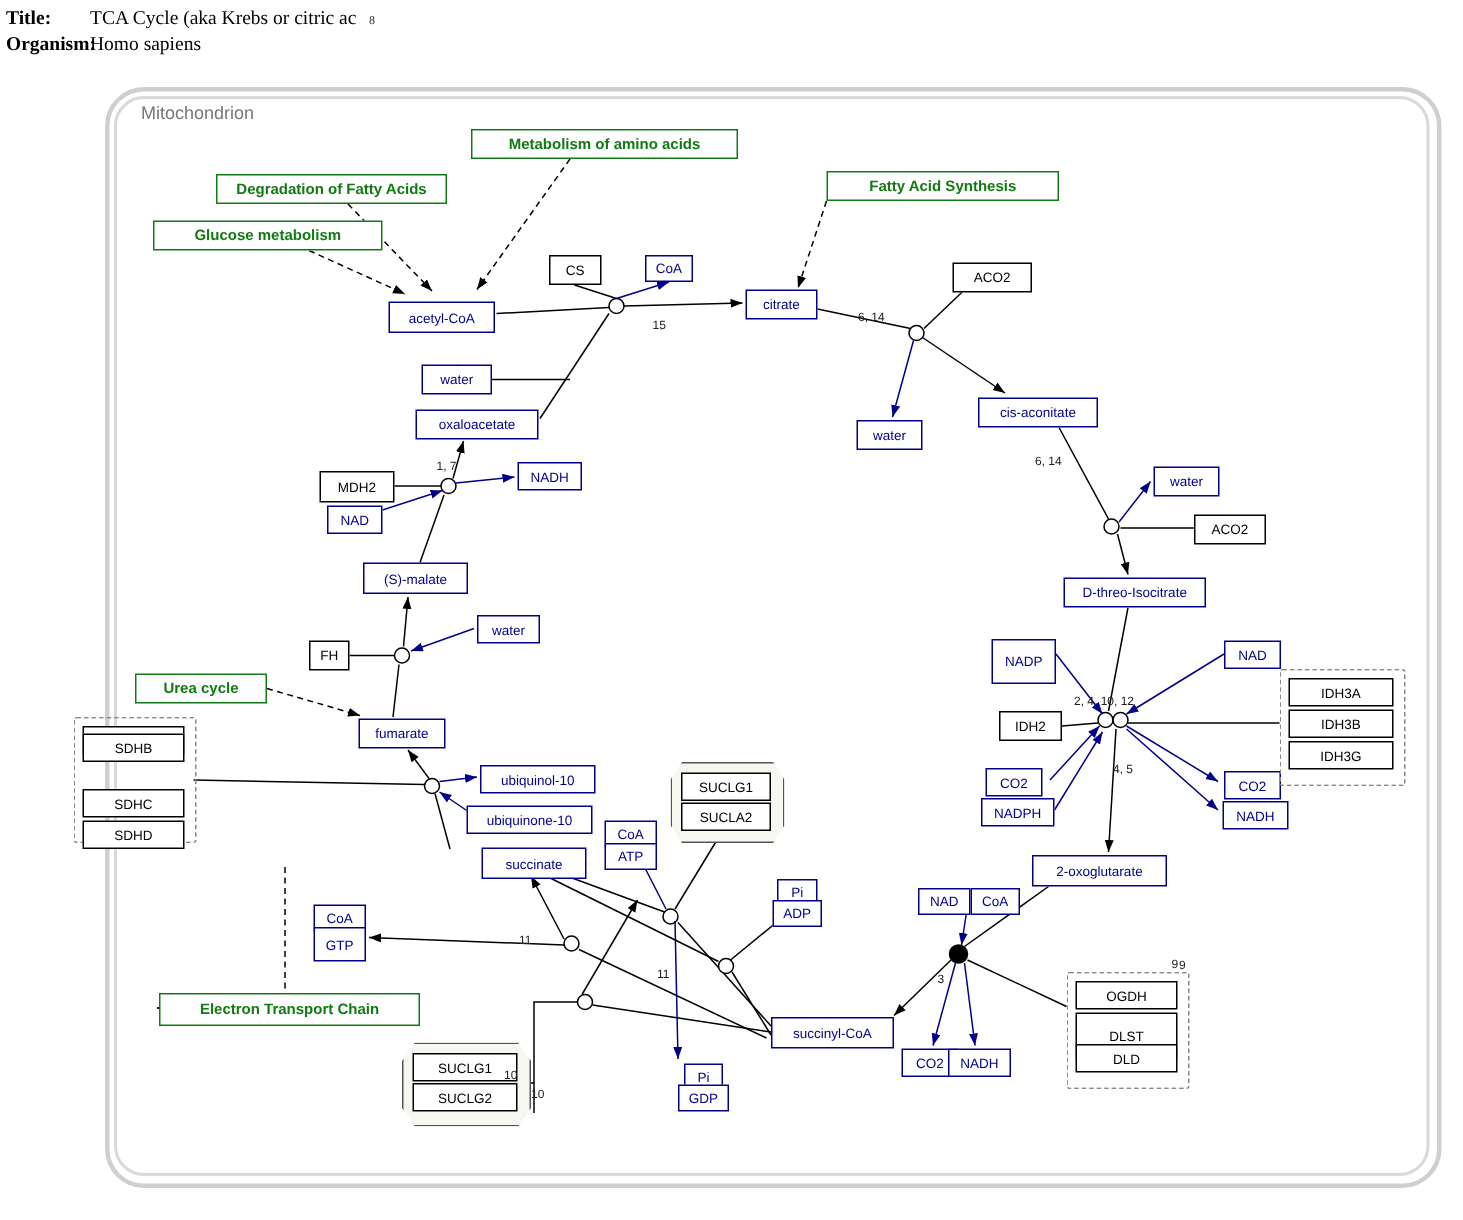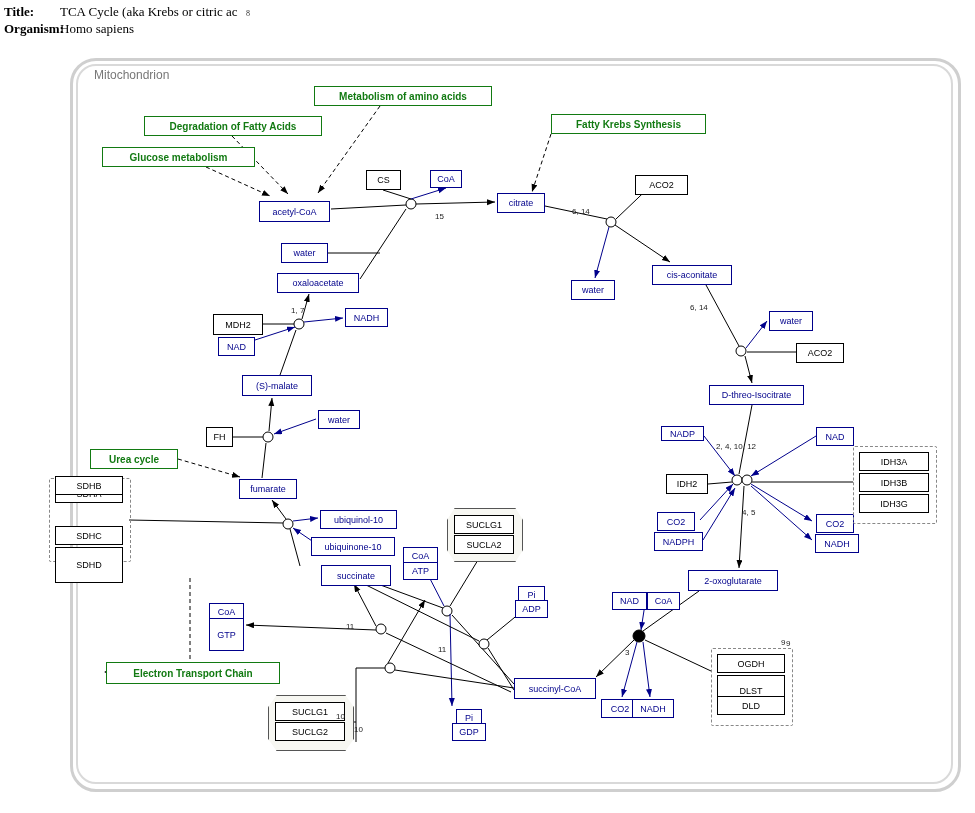--- a/index.html
+++ b/index.html
@@ -139,93 +139,93 @@
     <path d="M280,375 L296,330"></path>
     <path d="M263,324 L294,324"></path>
     <path d="M302,319 L309,294" marker-end="url(#ah)"></path>
     <path d="M304,322 L343,318" stroke="#00008b" marker-end="url(#ahb)"></path>
     <path d="M255,340 L295,327" stroke="#00008b" marker-end="url(#ahb)"></path>
   </g>
 </svg>
 
 <div id="nodes">
     <div class="cell path" style="left: 314px; top: 86px; width: 178px; height: 20px;">Metabolism of amino acids</div>
-    <div class="cell path" style="left: 144px; top: 116px; width: 178px; height: 20px;">Degradation of Fatty Acids</div>
-    <div class="cell path" style="left: 551px; top: 114px; width: 155px; height: 20px;">Fatty Krebs Synthesis</div>
+    <div class="cell path" style="left: 144px; top: 116px; width: 154px; height: 20px;">Degradation of Fatty Acids</div>
+    <div class="cell path" style="left: 551px; top: 114px; width: 155px; height: 20px;">Fatty Acid Synthesis</div>
     <div class="cell path" style="left: 102px; top: 147px; width: 153px; height: 20px;">Glucose metabolism</div>
     <div class="cell path" style="left: 90px; top: 449px; width: 88px; height: 20px;">Urea cycle</div>
     <div class="cell path" style="left: 106px; top: 662px; width: 174px; height: 22px;">Electron Transport Chain</div>
     <div class="cell meta" style="left: 259px; top: 201px; width: 71px; height: 21px; text-align: right;">acetyl-CoA</div>
     <div class="cell meta" style="left: 430px; top: 170px; width: 32px; height: 18px;">CoA</div>
     <div class="cell meta" style="left: 497px; top: 193px; width: 48px; height: 20px;">citrate</div>
     <div class="cell meta" style="left: 281px; top: 243px; width: 47px; height: 20px;">water</div>
     <div class="cell meta" style="left: 277px; top: 273px; width: 82px; height: 20px;">oxaloacetate</div>
     <div class="cell meta" style="left: 571px; top: 280px; width: 44px; height: 20px;">water</div>
     <div class="cell meta" style="left: 652px; top: 265px; width: 80px; height: 20px;">cis-aconitate</div>
     <div class="cell meta" style="left: 345px; top: 308px; width: 43px; height: 19px;">NADH</div>
     <div class="cell meta" style="left: 769px; top: 311px; width: 44px; height: 20px;">water</div>
     <div class="cell meta" style="left: 218px; top: 337px; width: 37px; height: 19px;">NAD</div>
     <div class="cell meta" style="left: 242px; top: 375px; width: 70px; height: 21px;">(S)-malate</div>
     <div class="cell meta" style="left: 709px; top: 385px; width: 95px; height: 20px;">D-threo-Isocitrate</div>
     <div class="cell meta" style="left: 318px; top: 410px; width: 42px; height: 19px;">water</div>
-    <div class="cell meta" style="left: 661px; top: 426px; width: 43px; height: 15px;">NADP</div>
+    <div class="cell meta" style="left: 661px; top: 426px; width: 43px; height: 30px;">NADP</div>
     <div class="cell meta" style="left: 816px; top: 427px; width: 38px; height: 19px;">NAD</div>
     <div class="cell meta" style="left: 239px; top: 479px; width: 58px; height: 20px;">fumarate</div>
     <div class="cell meta" style="left: 320px; top: 510px; width: 77px; height: 19px;">ubiquinol-10</div>
     <div class="cell meta" style="left: 657px; top: 512px; width: 38px; height: 19px;">CO2</div>
     <div class="cell meta" style="left: 816px; top: 514px; width: 38px; height: 19px;">CO2</div>
     <div class="cell meta" style="left: 311px; top: 537px; width: 84px; height: 19px;">ubiquinone-10</div>
     <div class="cell meta" style="left: 403px; top: 547px; width: 35px; height: 18px;">CoA</div>
     <div class="cell meta" style="left: 654px; top: 532px; width: 49px; height: 19px;">NADPH</div>
     <div class="cell meta" style="left: 815px; top: 534px; width: 44px; height: 19px;">NADH</div>
     <div class="cell meta" style="left: 403px; top: 562px; width: 35px; height: 18px;">ATP</div>
     <div class="cell meta" style="left: 284px; top: 565px; width: 70px; height: 21px; margin-left: 37px;">succinate</div>
     <div class="cell meta" style="left: 688px; top: 570px; width: 90px; height: 21px;">2-oxoglutarate</div>
     <div class="cell meta" style="left: 518px; top: 586px; width: 27px; height: 18px;">Pi</div>
     <div class="cell meta" style="left: 515px; top: 600px; width: 33px; height: 18px;">ADP</div>
     <div class="cell meta" style="left: 612px; top: 592px; width: 35px; height: 18px;">NAD</div>
     <div class="cell meta" style="left: 647px; top: 592px; width: 33px; height: 18px;">CoA</div>
     <div class="cell meta" style="left: 209px; top: 603px; width: 35px; height: 18px;">CoA</div>
-    <div class="cell meta" style="left: 209px; top: 618px; width: 35px; height: 33px;">GTP</div>
+    <div class="cell meta" style="left: 209px; top: 618px; width: 35px; height: 23px;">GTP</div>
     <div class="cell meta" style="left: 514px; top: 678px; width: 82px; height: 21px;">succinyl-CoA</div>
     <div class="cell meta" style="left: 601px; top: 699px; width: 38px; height: 19px;">CO2</div>
     <div class="cell meta" style="left: 632px; top: 699px; width: 42px; height: 19px;">NADH</div>
     <div class="cell meta" style="left: 456px; top: 709px; width: 26px; height: 18px;">Pi</div>
     <div class="cell meta" style="left: 452px; top: 723px; width: 34px; height: 18px;">GDP</div>
     <div class="cell gene" style="left: 366px; top: 170px; width: 35px; height: 20px;">CS</div>
     <div class="cell gene" style="left: 635px; top: 175px; width: 53px; height: 20px;">ACO2</div>
     <div class="cell gene" style="left: 213px; top: 314px; width: 50px; height: 21px;">MDH2</div>
     <div class="cell gene" style="left: 796px; top: 343px; width: 48px; height: 20px;">ACO2</div>
     <div class="cell gene" style="left: 206px; top: 427px; width: 27px; height: 20px;">FH</div>
     <div class="cell gene" style="left: 666px; top: 474px; width: 42px; height: 20px;">IDH2</div>
     <div class="grp" style="left: 49px; top: 478px; width: 80px; height: 82px;"></div>
     <div class="cell gene" style="left: 55px; top: 484px; width: 68px; height: 19px;">SDHA</div>
-    <div class="cell gene" style="left: 55px; top: 476px; width: 68px; height: 19px;">SDHB</div>
+    <div class="cell gene" style="left: 55px; top: 489px; width: 68px; height: 19px;">SDHB</div>
     <div class="cell gene" style="left: 55px; top: 526px; width: 68px; height: 19px;">SDHC</div>
-    <div class="cell gene" style="left: 55px; top: 547px; width: 68px; height: 36px;">SDHD</div>
+    <div class="cell gene" style="left: 55px; top: 547px; width: 68px; height: 19px;">SDHD</div>
     <div class="grp" style="left: 853px; top: 446px; width: 82px; height: 76px;"></div>
     <div class="cell gene" style="left: 859px; top: 452px; width: 70px; height: 19px; text-align: right;">IDH3A</div>
     <div class="cell gene" style="left: 859px; top: 473px; width: 70px; height: 19px;">IDH3B</div>
     <div class="cell gene" style="left: 859px; top: 494px; width: 70px; height: 19px;">IDH3G</div>
     <div class="grp" style="left: 711px; top: 648px; width: 80px; height: 76px;"></div>
     <div class="cell gene" style="left: 717px; top: 654px; width: 68px; height: 19px;">OGDH</div>
     <div class="cell gene" style="left: 717px; top: 675px; width: 68px; height: 32px;">DLST</div>
     <div class="cell gene" style="left: 717px; top: 696px; width: 68px; height: 19px;">DLD</div>
     <div class="num" style="left: 781px; top: 638px;">9</div>
     <div class="oct" style="left: 447px; top: 508px; width: 74px; height: 52px;"></div>
     <div class="cell gene" style="left: 454px; top: 515px; width: 60px; height: 19px;">SUCLG1</div>
     <div class="cell gene" style="left: 454px; top: 535px; width: 60px; height: 19px;">SUCLA2</div>
     <div class="oct" style="left: 268px; top: 695px; width: 84px; height: 54px;"></div>
     <div class="cell gene" style="left: 275px; top: 702px; width: 70px; height: 19px;">SUCLG1</div>
     <div class="cell gene" style="left: 275px; top: 722px; width: 70px; height: 19px;">SUCLG2</div>
     <div class="num" style="left: 354px; top: 725px;">10</div>
     <div class="num" style="left: 435px; top: 212px;">15</div>
     <div class="num" style="left: 572px; top: 207px;">6, 14</div>
     <div class="num" style="left: 291px; top: 306px;">1, 7</div>
     <div class="num" style="left: 690px; top: 303px;">6, 14</div>
-    <div class="num" style="left: 716px; top: 442px;">2, 4, 10, 12</div>
+    <div class="num" style="left: 716px; top: 463px;">2, 4, 10, 12</div>
     <div class="num" style="left: 742px; top: 508px;">4, 5</div>
     <div class="num" style="left: 625px; top: 648px;">3</div>
     <div class="num" style="left: 346px; top: 622px;">11</div>
     <div class="num" style="left: 438px; top: 645px;">11</div>
     <div class="num" style="left: 786px; top: 639px;">9</div>
     <div class="num" style="left: 336px; top: 712px;">10</div>
   </div>
 
 </body></html>

